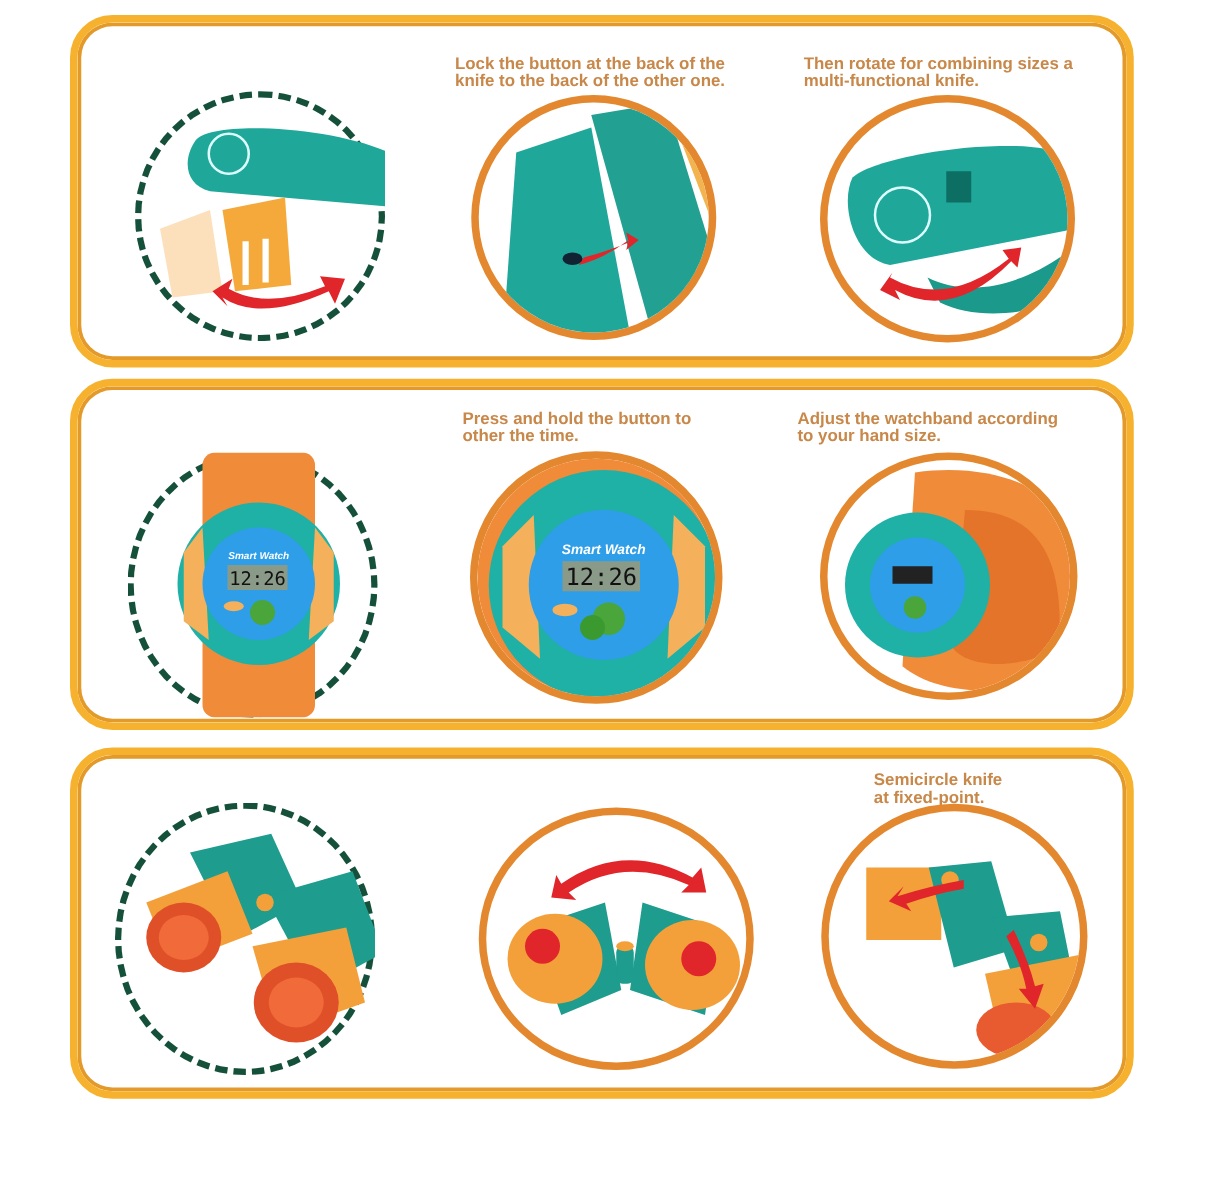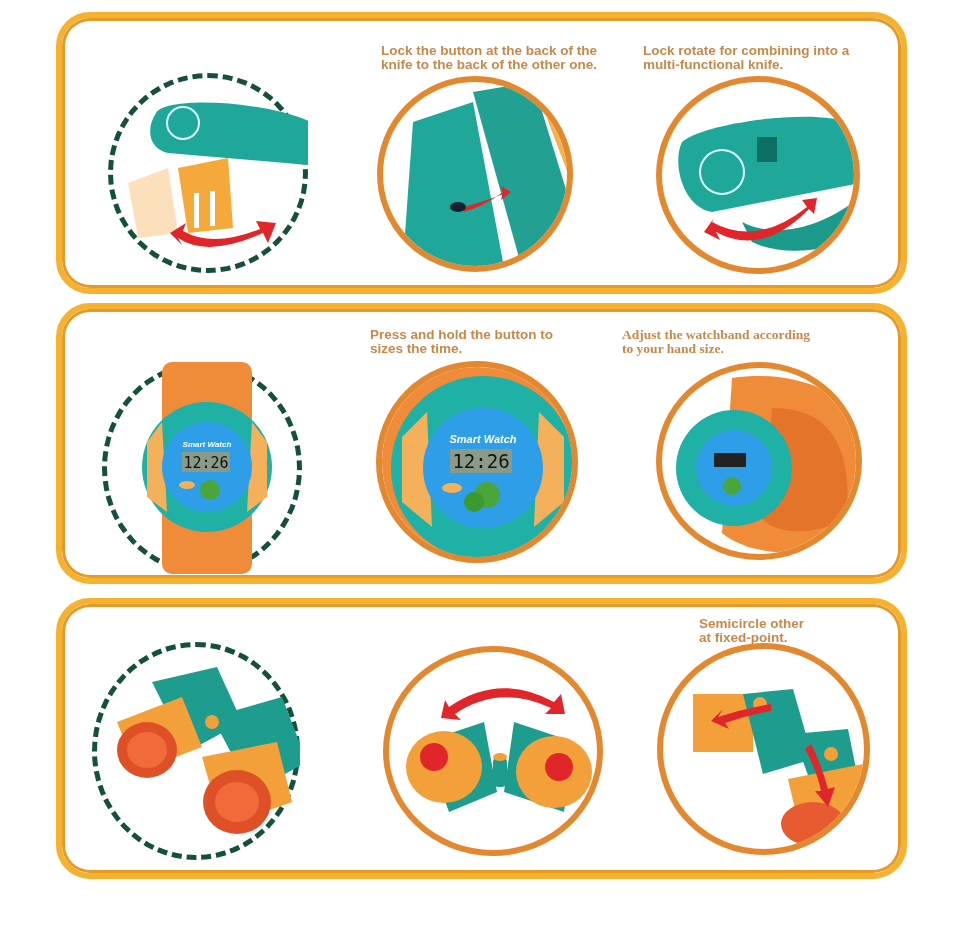--- a/index.html
+++ b/index.html
@@ -8,23 +8,23 @@
   .caption{position:absolute;font-weight:bold;font-size:13.5px;line-height:14px;color:#c8884a;white-space:pre-line;}
   .circle{position:absolute;border-radius:50%;box-sizing:border-box;overflow:hidden;text-align:right;}
   .dashed{border:5px dashed #15513a;overflow:visible;}
   .solid{border:6px solid #e3882e;background:#fff;}
   svg{position:absolute;left:0;top:0;}
 </style>
 </head>
 <body>
 
 <div class="panel" style="top:12px;height:282px;">
-  <div class="caption" style="left:319px;top:26px;">Lock the button at the back of the
+  <div class="caption" style="left:302px;top:26px;">Lock the button at the back of the
 knife to the back of the other one.</div>
-  <div class="caption" style="left:581px;top:26px;">Lock rotate for combining into a
+  <div class="caption" style="left:581px;top:26px;">Then rotate for combining sizes a
 multi-functional knife.</div>
 </div>
 
 <div class="circle dashed" style="left:108px;top:73px;width:200px;height:200px;">
   <svg width="200" height="200" viewBox="0 0 200 200" style="left:-5px;top:-5px;">
     <g>
       <path d="M48,40 C60,20 190,30 220,60 C230,75 215,90 200,92 L60,80 C40,75 38,55 48,40Z" fill="#1fa89a"></path>
       <circle cx="75" cy="50" r="16" fill="none" stroke="#dff" stroke-width="2"></circle>
     </g>
     <g opacity="0.5">
@@ -56,22 +56,22 @@
     <path d="M20,60 C40,40 180,20 204,50 L204,100 L50,130 C20,125 10,80 20,60Z" fill="#1fa89a"></path>
     <circle cx="60" cy="90" r="22" fill="none" stroke="#dff" stroke-width="2"></circle>
     <rect x="95" y="55" width="20" height="25" fill="#0d6f63"></rect>
     <path d="M80,140 C120,160 170,140 204,110 L204,150 C170,170 120,175 90,160Z" fill="#1b9a8c"></path>
     <path d="M50,140 Q95,165 145,125 L140,118 L155,116 L152,132 L147,127 Q100,175 54,150 L58,158 L42,150 L52,136Z" fill="#e0262a"></path>
   </svg>
 </div>
 
 <div class="panel" style="top:303px;height:281px;">
   <div class="caption" style="left:308px;top:19px;">Press and hold the button to
-sizes the time.</div>
-  <div class="caption" style="left:560px;top:19px;font-family:Liberation Serif, serif;">Adjust the watchband according
+other the time.</div>
+  <div class="caption" style="left:576px;top:19px;">Adjust the watchband according
 to your hand size.</div>
 </div>
 
 <div class="circle dashed" style="left:102px;top:362px;width:200px;height:212px;">
   <svg width="200" height="212" viewBox="0 0 200 212" style="left:-5px;top:-5px;">
     <rect x="60" y="0" width="90" height="212" rx="10" fill="#f08b3a"></rect>
     <circle cx="105" cy="105" r="65" fill="#1fb0a6"></circle>
     <path d="M45,80 L60,60 L65,150 L45,135Z" fill="#f4b05a"></path>
     <path d="M165,80 L150,60 L145,150 L165,135Z" fill="#f4b05a"></path>
     <circle cx="105" cy="105" r="45" fill="#2e9ee8"></circle>
@@ -104,21 +104,21 @@
     <path d="M70,10 C140,0 190,30 200,60 L195,170 C150,190 90,190 60,165Z" fill="#f08b3a"></path>
     <path d="M110,40 C170,40 190,80 185,150 C150,170 110,165 100,150Z" fill="#e4742a"></path>
     <circle cx="72" cy="100" r="58" fill="#1fb0a6"></circle>
     <circle cx="72" cy="100" r="38" fill="#2e9ee8"></circle>
     <rect x="52" y="85" width="32" height="14" fill="#222"></rect>
     <circle cx="70" cy="118" r="9" fill="#4aa53a"></circle>
   </svg>
 </div>
 
 <div class="panel" style="top:598px;height:281px;">
-  <div class="caption" style="left:637px;top:13px;">Semicircle other
+  <div class="caption" style="left:637px;top:13px;">Semicircle knife
 at fixed-point.</div>
 </div>
 
 <div class="circle dashed" style="left:92px;top:642px;width:208px;height:218px;">
   <svg width="208" height="218" viewBox="0 0 208 218" style="left:-5px;top:-5px;">
     <path d="M60,40 L125,25 L150,80 L95,110Z" fill="#1e9c8e"></path>
     <path d="M120,75 L190,55 L215,120 L160,150Z" fill="#1e9c8e"></path>
     <path d="M25,80 L90,55 L110,105 L45,130Z" fill="#f4a03a"></path>
     <ellipse cx="55" cy="108" rx="30" ry="28" fill="#e05028"></ellipse>
     <ellipse cx="55" cy="108" rx="20" ry="18" fill="#f06a3a"></ellipse>

